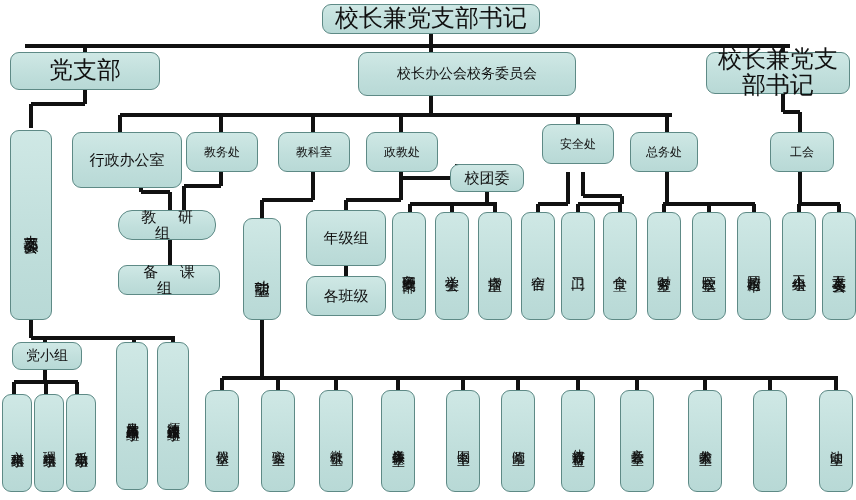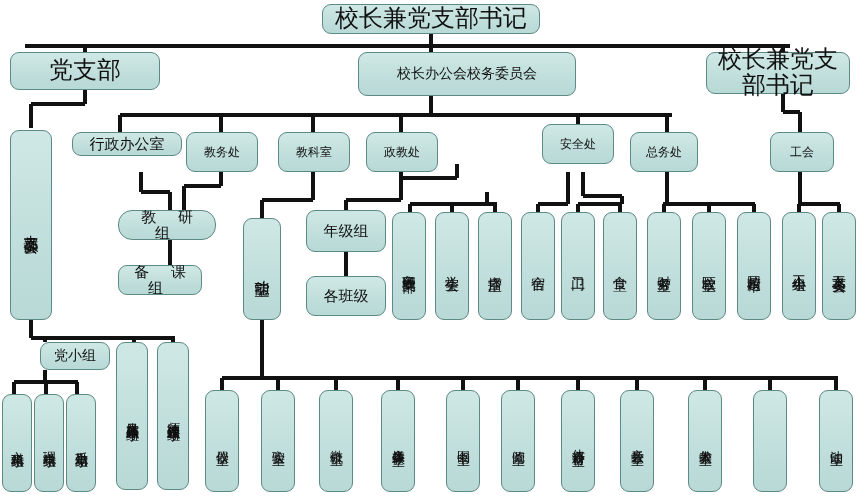--- a/index.html
+++ b/index.html
@@ -161,62 +161,65 @@
   </div>
 
   <div class="node h f18" style="left:706px;top:52px;width:144px;height:42px;">
     <span>校长兼党支部书记</span>
   </div>
 
   <div class="node v f15" style="left:10px;top:130px;width:42px;height:190px;">
     <span>支部委员会</span>
   </div>
 
-  <div class="node h f15" style="left:72px;top:132px;width:110px;height:24px;">
+  <div class="node h f15" style="left:72px;top:132px;width:110px;height:56px;">
     <span>行政办公室</span>
   </div>
 
   <div class="node h f16" style="left:186px;top:132px;width:72px;height:40px;">
     <span>教务处</span>
   </div>
 
   <div class="node h f16" style="left:278px;top:132px;width:72px;height:40px;">
     <span>教科室</span>
   </div>
 
   <div class="node h f16" style="left:366px;top:132px;width:72px;height:40px;">
     <span>政教处</span>
   </div>
 
+  <div class="node h f15" style="left:450px;top:164px;width:74px;height:28px;">
+    <span>校团委</span>
+  </div>
 
   <div class="node h f16" style="left:542px;top:124px;width:72px;height:40px;">
     <span>安全处</span>
   </div>
 
   <div class="node h f16" style="left:630px;top:132px;width:68px;height:40px;">
     <span>总务处</span>
   </div>
 
   <div class="node h f16" style="left:770px;top:132px;width:64px;height:40px;">
     <span>工会</span>
   </div>
 
   <div class="node h f15" style="left:118px;top:210px;width:98px;height:30px;border-radius:14px;">
     <span class="sp">教 研 组</span>
   </div>
 
-  <div class="node h f15" style="left:118px;top:265px;width:84px;height:30px;">
+  <div class="node h f15" style="left:118px;top:265px;width:102px;height:30px;">
     <span class="sp">备 课 组</span>
   </div>
 
   <div class="node v f15" style="left:243px;top:218px;width:38px;height:102px;">
     <span>功能室</span>
   </div>
 
-  <div class="node h f15" style="left:306px;top:210px;width:80px;height:42px;">
+  <div class="node h f15" style="left:306px;top:210px;width:80px;height:56px;">
     <span>年级组</span>
   </div>
 
   <div class="node h f15" style="left:306px;top:276px;width:80px;height:40px;">
     <span>各班级</span>
   </div>
 
   <div class="node v f14" style="left:392px;top:212px;width:34px;height:108px;">
     <span>各班团支部</span>
   </div>
@@ -254,21 +257,21 @@
   </div>
 
   <div class="node v f14" style="left:782px;top:212px;width:34px;height:108px;">
     <span>工会小组</span>
   </div>
 
   <div class="node v f14" style="left:822px;top:212px;width:34px;height:108px;">
     <span>女工委员会</span>
   </div>
 
-  <div class="node h f14" style="left:12px;top:342px;width:70px;height:28px;margin-left:28px;">
+  <div class="node h f14" style="left:12px;top:342px;width:70px;height:28px;">
     <span>党小组</span>
   </div>
 
   <div class="node v f13" style="left:116px;top:342px;width:32px;height:148px;">
     <span>党风廉政领导小组</span>
   </div>
 
   <div class="node v f13" style="left:157px;top:342px;width:32px;height:148px;">
     <span>师德建设领导小组</span>
   </div>

